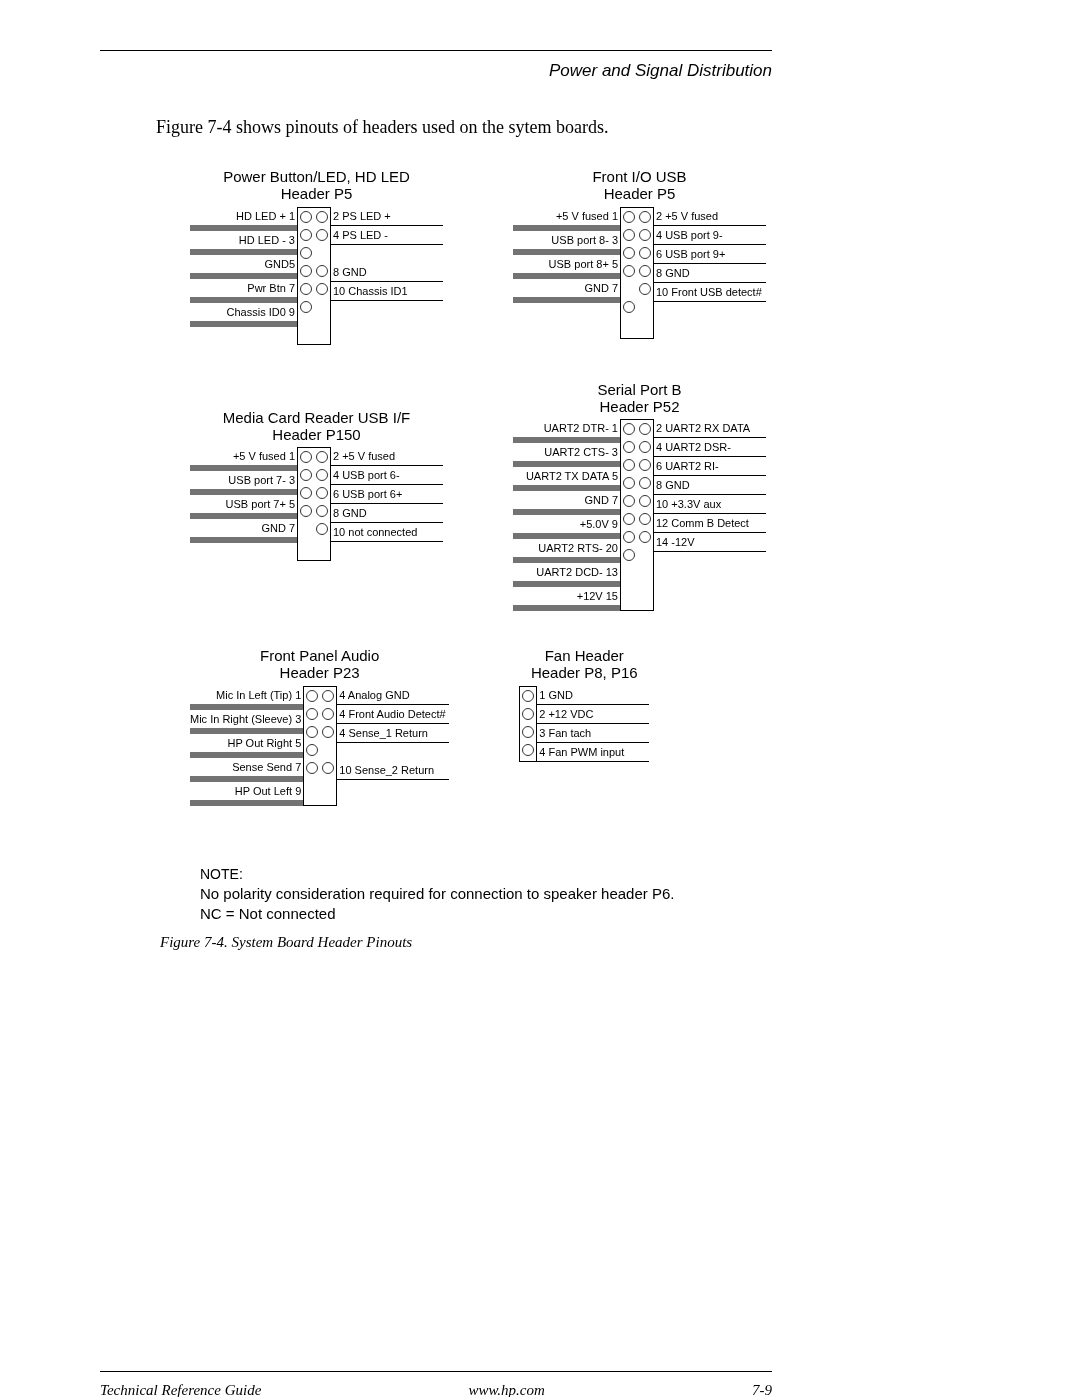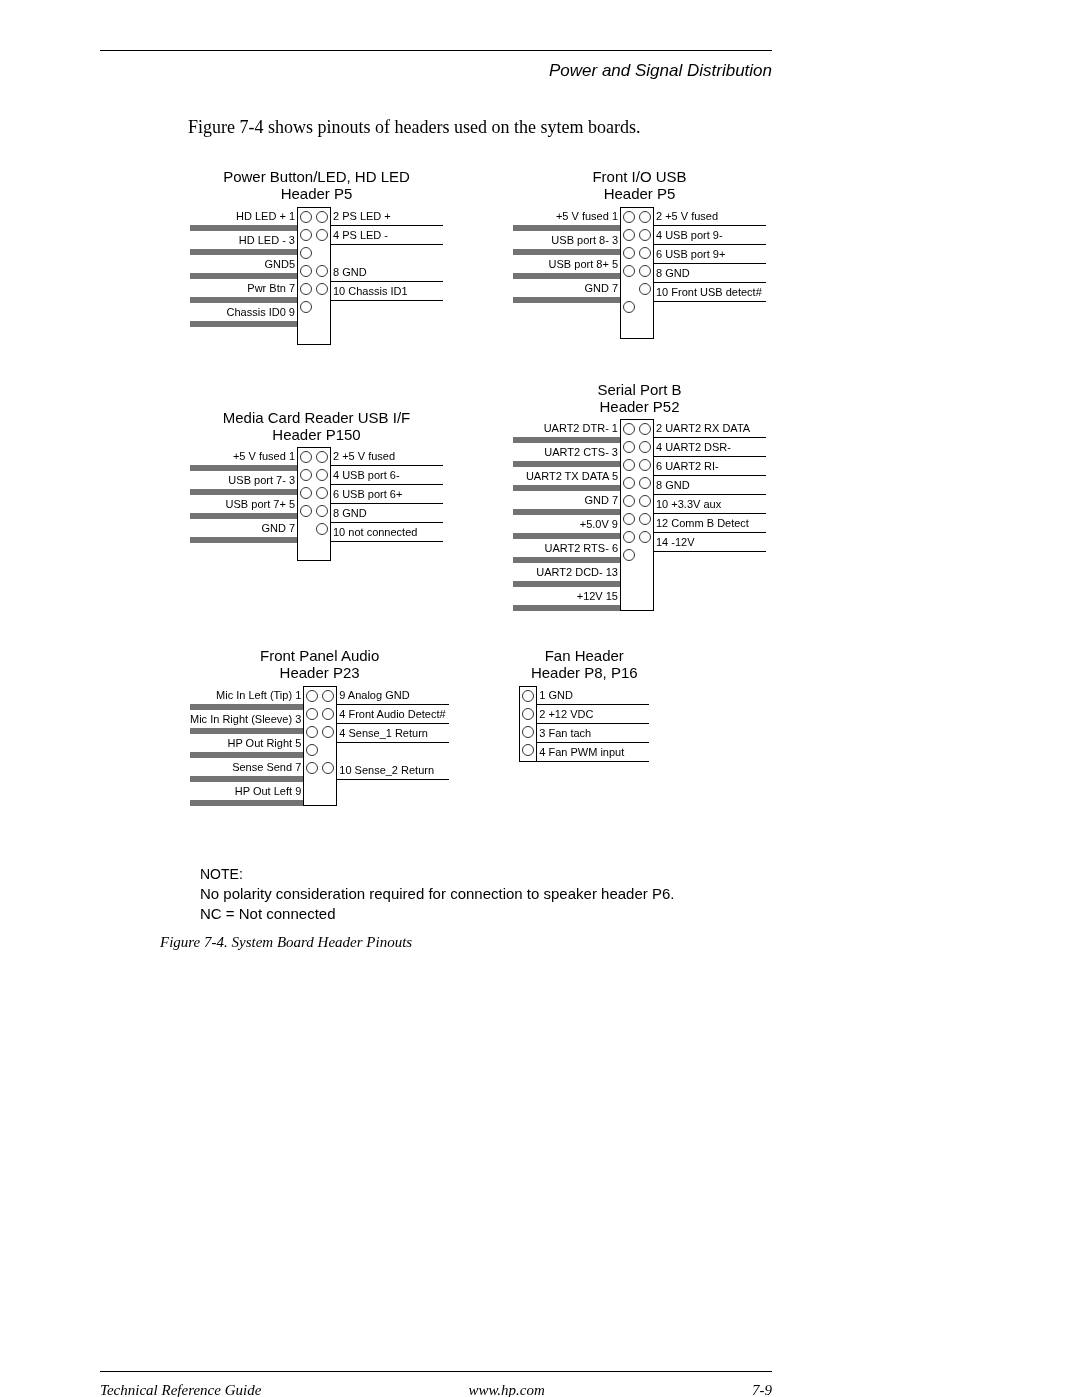--- a/index.html
+++ b/index.html
@@ -22,21 +22,21 @@
   .section-title {
     text-align: right;
     font-style: italic;
     font-size: 17px;
     margin-bottom: 36px;
   }
   .intro {
     font-size: 18px;
     margin-bottom: 30px;
     font-family: "Times New Roman", serif;
-    margin-left: 88px;
+    margin-left: 56px;
   }
   .diagrams {
     position: relative;
     margin-left: 90px;
     margin-bottom: 60px;
   }
   .row {
     display: flex;
     gap: 70px;
     margin-bottom: 36px;
@@ -278,21 +278,21 @@
       <div class="header-block">
           <div class="hb-title">Serial Port B
 Header P52</div>
           <div class="pinout">
             <div class="pin-col left-label">
               <div class="pin-cell">UART2 DTR- 1</div>
               <div class="pin-cell">UART2 CTS- 3</div>
               <div class="pin-cell">UART2 TX DATA 5</div>
               <div class="pin-cell">GND 7</div>
               <div class="pin-cell">+5.0V 9</div>
-              <div class="pin-cell">UART2 RTS- 6</div>
+              <div class="pin-cell">UART2 RTS- 20</div>
               <div class="pin-cell">UART2 DCD- 13</div>
               <div class="pin-cell">+12V 15</div>
             </div>
             <div class="pins-box">
               <div class="pincol">
                 <div class="pin"></div>
                 <div class="pin"></div>
                 <div class="pin"></div>
                 <div class="pin"></div>
                 <div class="pin"></div>
@@ -346,21 +346,21 @@
               </div>
               <div class="pincol">
                 <div class="pin"></div>
                 <div class="pin"></div>
                 <div class="pin"></div>
                 <div class="pin key"></div>
                 <div class="pin"></div>
               </div>
             </div>
             <div class="pin-col right-label">
-              <div class="pin-cell">9 Analog GND</div>
+              <div class="pin-cell">4 Analog GND</div>
               <div class="pin-cell">4 Front Audio Detect#</div>
               <div class="pin-cell">4 Sense_1 Return</div>
               <div class="pin-cell blank"></div>
               <div class="pin-cell">10 Sense_2 Return</div>
             </div>
           </div>
         </div>
       <div class="header-block" style="">
           <div class="hb-title">Fan Header
 Header P8, P16</div>

